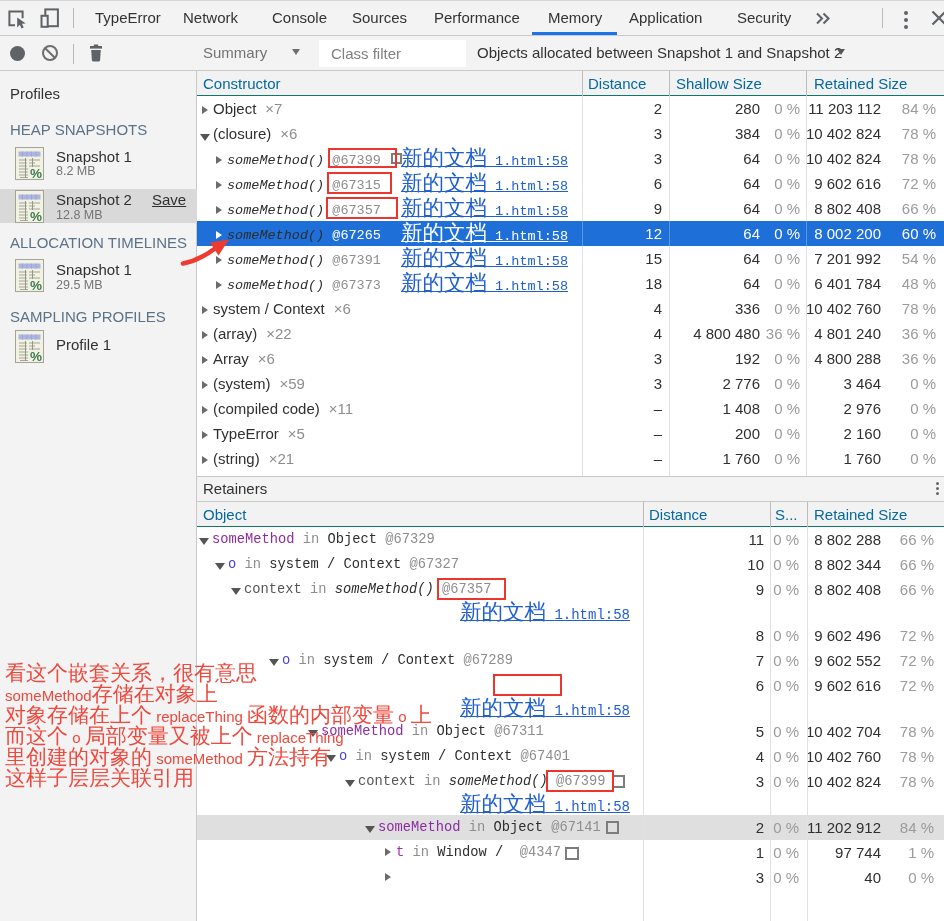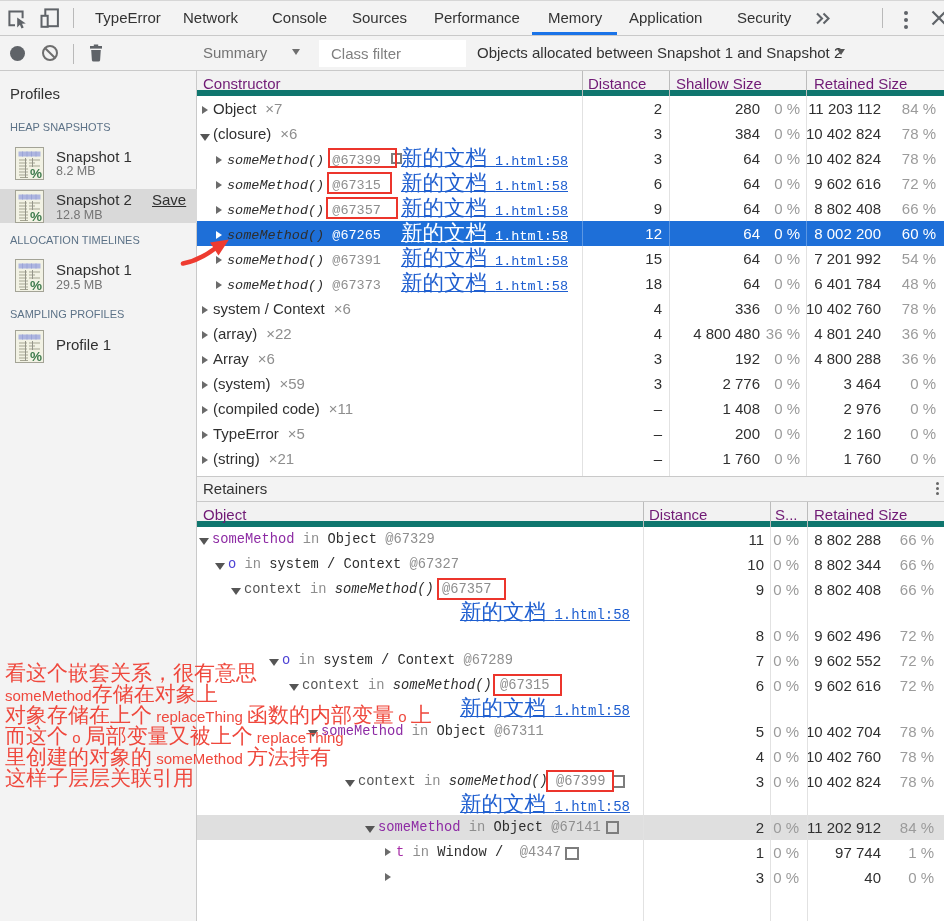--- a/index.html
+++ b/index.html
@@ -3,24 +3,24 @@
 <style>
 *{margin:0;padding:0;box-sizing:border-box}
 html,body{width:944px;height:921px;overflow:hidden}
 body{position:relative;font-family:"Liberation Sans",sans-serif;font-size:15px;color:#333;background:#fff}
 .abs{position:absolute}
 .tabbar{position:absolute;left:0;top:0;width:944px;height:36px;background:#f3f3f3;border-top:1px solid #d6d6d6;border-bottom:1px solid #c9c9c9}
 .tab{position:absolute;top:0;height:35px;line-height:35px;color:#333;white-space:nowrap}
 .toolbar{position:absolute;left:0;top:36px;width:944px;height:35px;background:#f3f3f3;border-bottom:1px solid #c9c9c9}
 .vsep{position:absolute;width:1px;background:#b9b9b9}
 .sidebar{position:absolute;left:0;top:71px;width:197px;height:850px;background:#f3f3f3;border-right:1px solid #c9c9c9}
-.shead{position:absolute;left:10px;color:#5c7287;font-size:11px;white-space:nowrap}
+.shead{position:absolute;left:10px;color:#5c7287;font-size:15px;white-space:nowrap}
 .sitem{position:absolute;left:56px;font-size:15px;color:#303030;white-space:nowrap}
 .ssub{position:absolute;left:56px;font-size:12.5px;color:#747474;white-space:nowrap}
-.gridhead{position:absolute;background:#f2f2f2;border-bottom:6px solid #0f766e;color:#701a75}
+.gridhead{position:absolute;background:#f2f2f2;border-bottom:1px solid #0f766e;color:#0369a1}
 .gh{position:absolute;top:0;height:25px;line-height:26px;white-space:nowrap}
 .row{position:absolute;left:197px;width:747px;height:25px;line-height:25px;white-space:nowrap;font-size:15px;color:#303030}
 .lrow{position:absolute;left:197px;width:747px;height:21px;line-height:21px;white-space:nowrap}
 .num{position:absolute;top:0;color:#303030}
 .pct{position:absolute;top:0;color:#9b9b9b}
 .mono{font-family:"Liberation Mono",monospace;font-size:13.5px}
 .rmono{font-family:"Liberation Mono",monospace;font-size:13.75px}
 .mi{font-style:italic}
 .gr{color:#8e8e8e}
 .pm{color:#8d2ba4}
@@ -219,37 +219,37 @@
     <span class="pct" style="right:10px">72 %</span>
   </div>
 <div class="row" style="top:648px">
     <div class="robj rmono"><span class="trid" style="margin-left:72px"></span><span class="vo">o</span><span class="gr"> in </span><span class="dk">system / Context</span><span class="gr"> @67289</span></div>
     <span class="num" style="right:180px">7</span>
     <span class="pct" style="right:145px">0 %</span>
     <span class="num" style="right:63px">9 602 552</span>
     <span class="pct" style="right:10px">72 %</span>
   </div>
 <div class="row" style="top:673px">
-    <div class="robj rmono"><span class="trid" style="margin-left:92px"></span><span class="ct">context</span><span class="gr"> in </span><span class="dk mi">someMethod()</span><span class="gr"> @67315</span></div>
     <span class="num" style="right:180px">6</span>
     <span class="pct" style="right:145px">0 %</span>
     <span class="num" style="right:63px">9 602 616</span>
     <span class="pct" style="right:10px">72 %</span>
   </div>
 <div class="lrow" style="top:698px">
     <span class="rlink"><span class="cjk">新的文档</span> <span>1.html:58</span></span>
   </div>
 <div class="row" style="top:719px">
     <div class="robj rmono"><span class="trid" style="margin-left:111px"></span><span class="pm">someMethod</span><span class="gr"> in </span><span class="dk">Object</span><span class="gr"> @67311</span></div>
     <span class="num" style="right:180px">5</span>
     <span class="pct" style="right:145px">0 %</span>
     <span class="num" style="right:63px">10 402 704</span>
     <span class="pct" style="right:10px">78 %</span>
   </div>
 <div class="row" style="top:744px">
+    <div class="robj rmono"><span class="trid" style="margin-left:129px"></span><span class="vo">o</span><span class="gr"> in </span><span class="dk">system / Context</span><span class="gr"> @67401</span></div>
     <span class="num" style="right:180px">4</span>
     <span class="pct" style="right:145px">0 %</span>
     <span class="num" style="right:63px">10 402 760</span>
     <span class="pct" style="right:10px">78 %</span>
   </div>
 <div class="row" style="top:769px">
     <div class="robj rmono"><span class="trid" style="margin-left:148px"></span><span class="ct">context</span><span class="gr"> in </span><span class="dk mi">someMethod()</span><span class="gr"> @67399</span></div>
     <span class="num" style="right:180px">3</span>
     <span class="pct" style="right:145px">0 %</span>
     <span class="num" style="right:63px">10 402 824</span>

